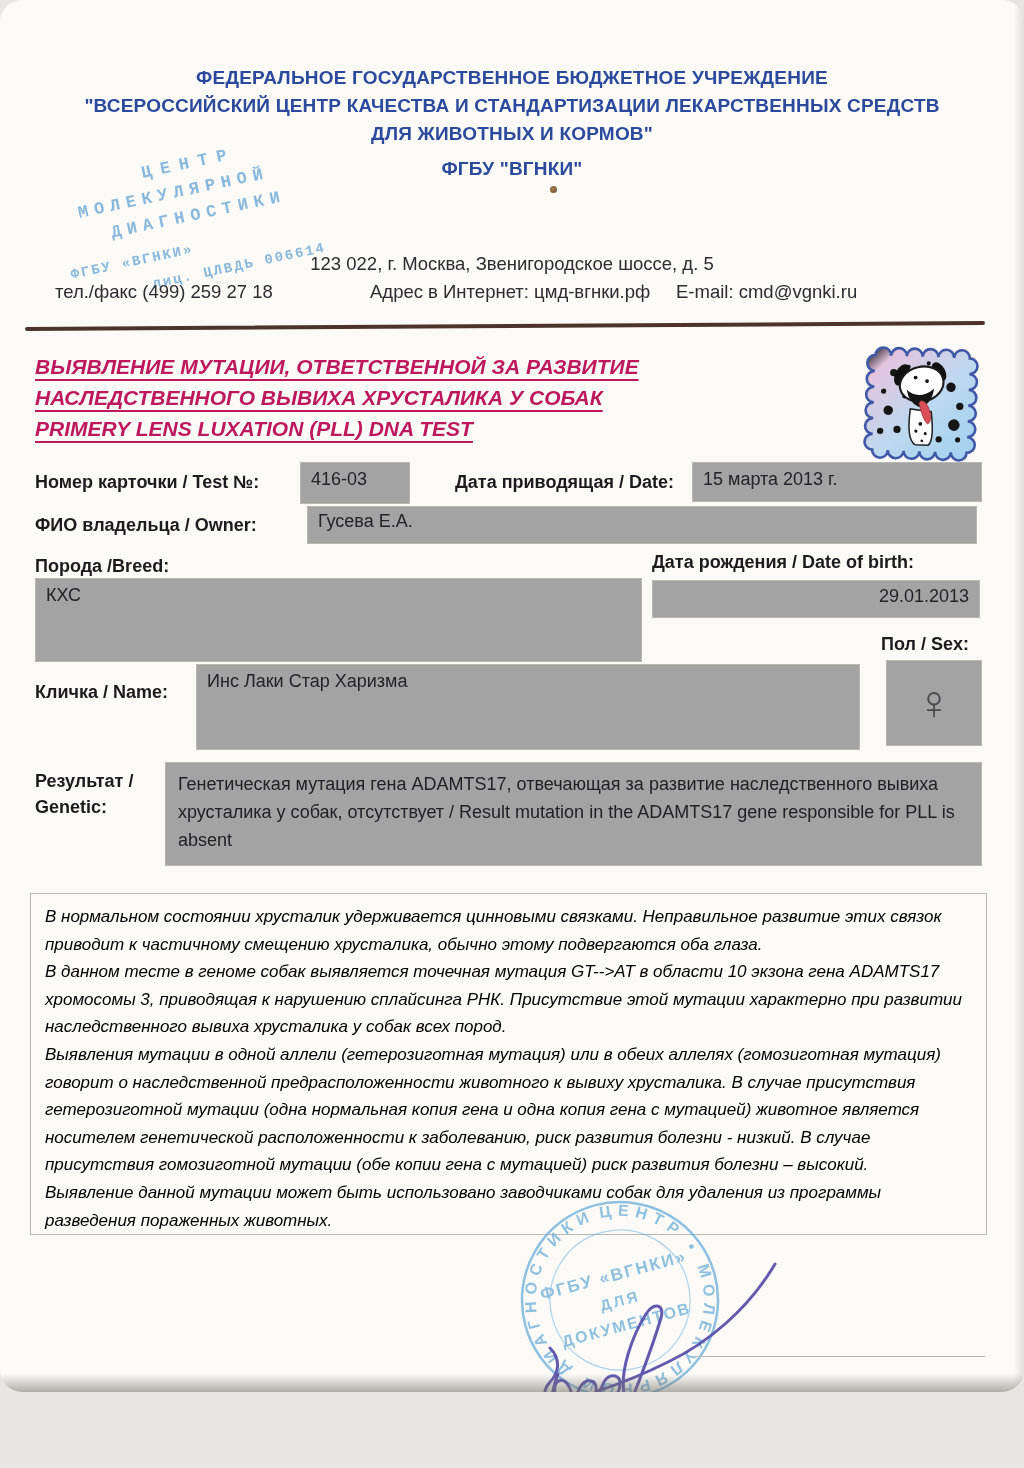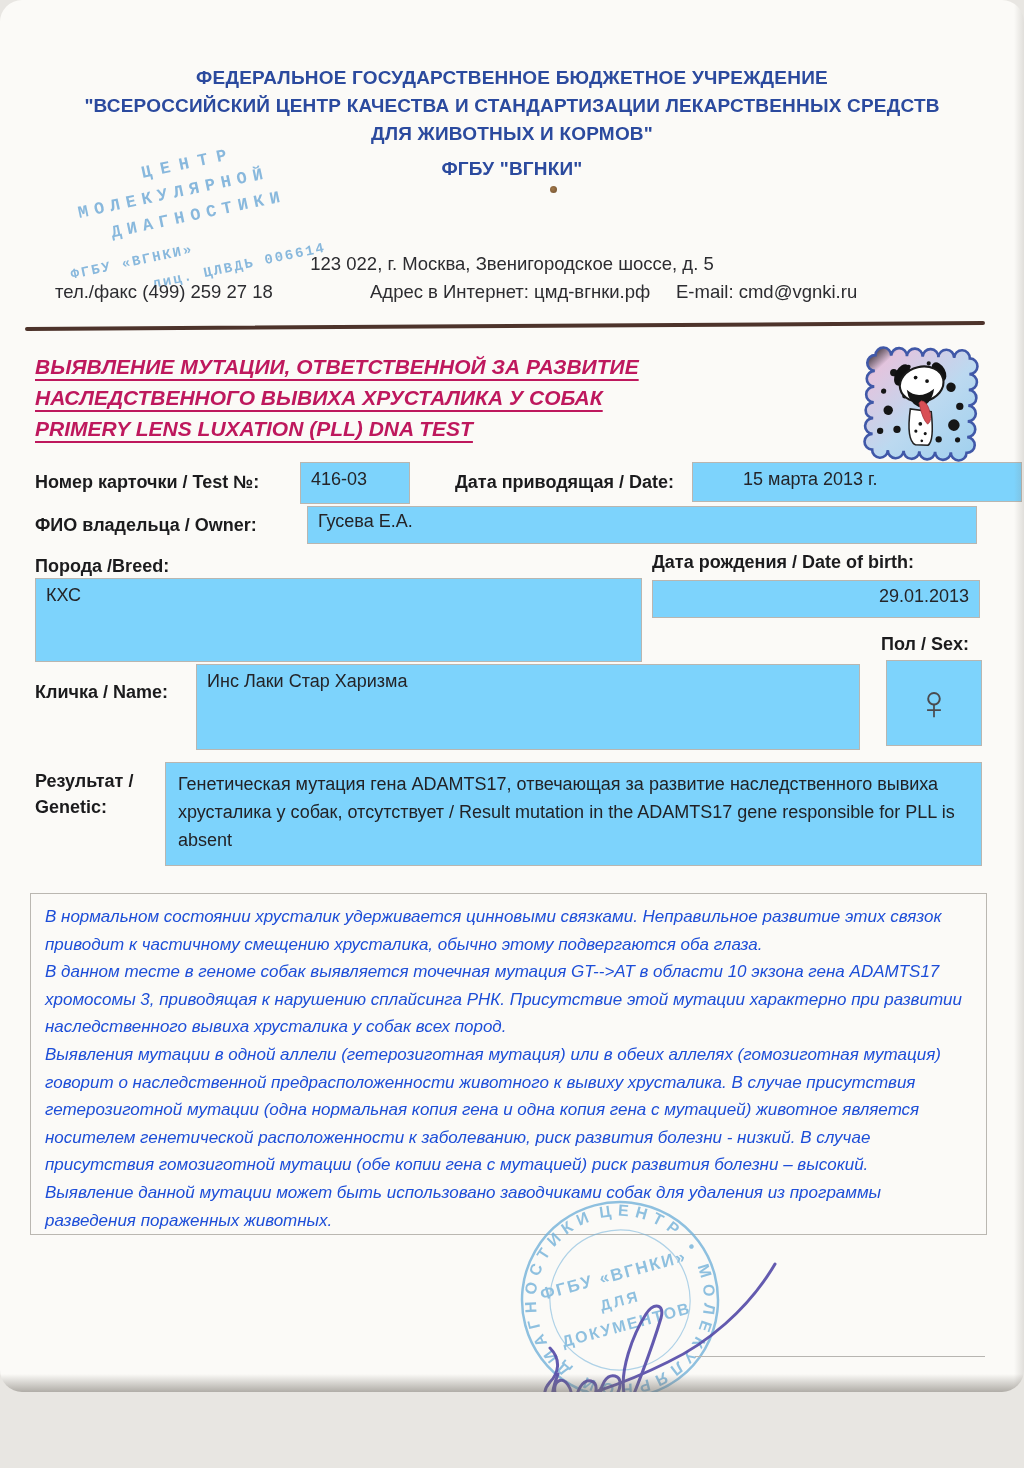--- a/index.html
+++ b/index.html
@@ -31,30 +31,30 @@
   .wm4{font-size:14px;margin-left:58px;letter-spacing:2px;}
   
   .rule{position:absolute;left:25px;top:324px;width:960px;height:4px;background:#4d332b;
     transform:rotate(-0.35deg);border-radius:2px;}
   
   .title{position:absolute;left:35px;top:351px;color:#be185d;font-weight:bold;font-style:italic;
     font-size:21px;line-height:31px;}
   .title .t{text-decoration:underline;text-decoration-thickness:2px;text-underline-offset:5px;}
   
   .lbl{position:absolute;font-size:18px;font-weight:bold;color:#1b1b1d;white-space:nowrap;}
-  .box{position:absolute;background:#7dd3fc;border:1.5px solid #b9b6b0;}
+  .box{position:absolute;background:#a3a3a3;border:1.5px solid #b9b6b0;}
   .val{font-size:18px;color:#242428;padding:6px 10px;display:block;}
   .lbl-result{line-height:26px;}
   .result-text{font-size:18px;line-height:28px;color:#222226;padding:7px 12px;display:block;}
   .sex-box{display:flex;align-items:center;justify-content:center;}
   .female{font-size:48px;color:#4a4a4e;font-weight:normal;line-height:1;}
   
   .info-box{position:absolute;left:30px;top:893px;width:957px;height:342px;
     border:1.5px solid #bab7b1;background:#fbfaf7;box-sizing:border-box;}
-  .info-text{font-size:17px;font-style:italic;line-height:27.6px;color:#1d4ed8;
+  .info-text{font-size:17px;font-style:italic;line-height:27.6px;color:#000000;
     padding:9px 14px;white-space:pre-line;display:block;}
   
   .faint-line{position:absolute;left:695px;top:1356px;width:290px;height:1px;background:#b7b5b1;}
   .executor{position:absolute;left:35px;top:1402px;font-size:18.5px;font-weight:600;color:#202024;}
   .sig-line{position:absolute;left:498px;top:1427px;width:408px;border-top:2.5px solid #3b3b3d;
     transform:rotate(-0.3deg);}
   .round-stamp{position:absolute;left:495px;top:1175px;transform:rotate(-15deg);opacity:.8;}
   .signature{position:absolute;left:520px;top:1252px;}
   .dog-stamp{position:absolute;left:858px;top:344px;}
   .bottom-shade{position:absolute;left:0;bottom:0;width:100%;height:18px;
@@ -141,21 +141,21 @@
         <path d="M-2,4 Q2,20 7,24 Q12,20 8,10 Q5,2 0,2 Z" fill="#d94f55" stroke="#a03038" stroke-width="0.7"></path>
       </g>
     </g>
   </svg>
 
   <div class="lbl" style="left:35px;top:472px;">Номер карточки / Test №:</div>
   <div class="box" style="left:300px;top:462px;width:108px;height:40px;">
     <span class="val">416-03</span>
   </div>
   <div class="lbl" style="left:455px;top:472px;">Дата приводящая / Date:</div>
-  <div class="box" style="left:692px;top:462px;width:288px;height:38px;padding-left:40px;">
+  <div class="box" style="left:692px;top:462px;width:288px;height:38px;">
     <span class="val">15 марта 2013 г.</span>
   </div>
 
   <div class="lbl" style="left:35px;top:515px;">ФИО владельца / Owner:</div>
   <div class="box" style="left:307px;top:506px;width:668px;height:36px;">
     <span class="val" style="padding-top:4px;">Гусева Е.А.</span>
   </div>
 
   <div class="lbl" style="left:35px;top:556px;">Порода  /Breed:</div>
   <div class="lbl" style="left:652px;top:552px;">Дата рождения / Date of birth:</div>

